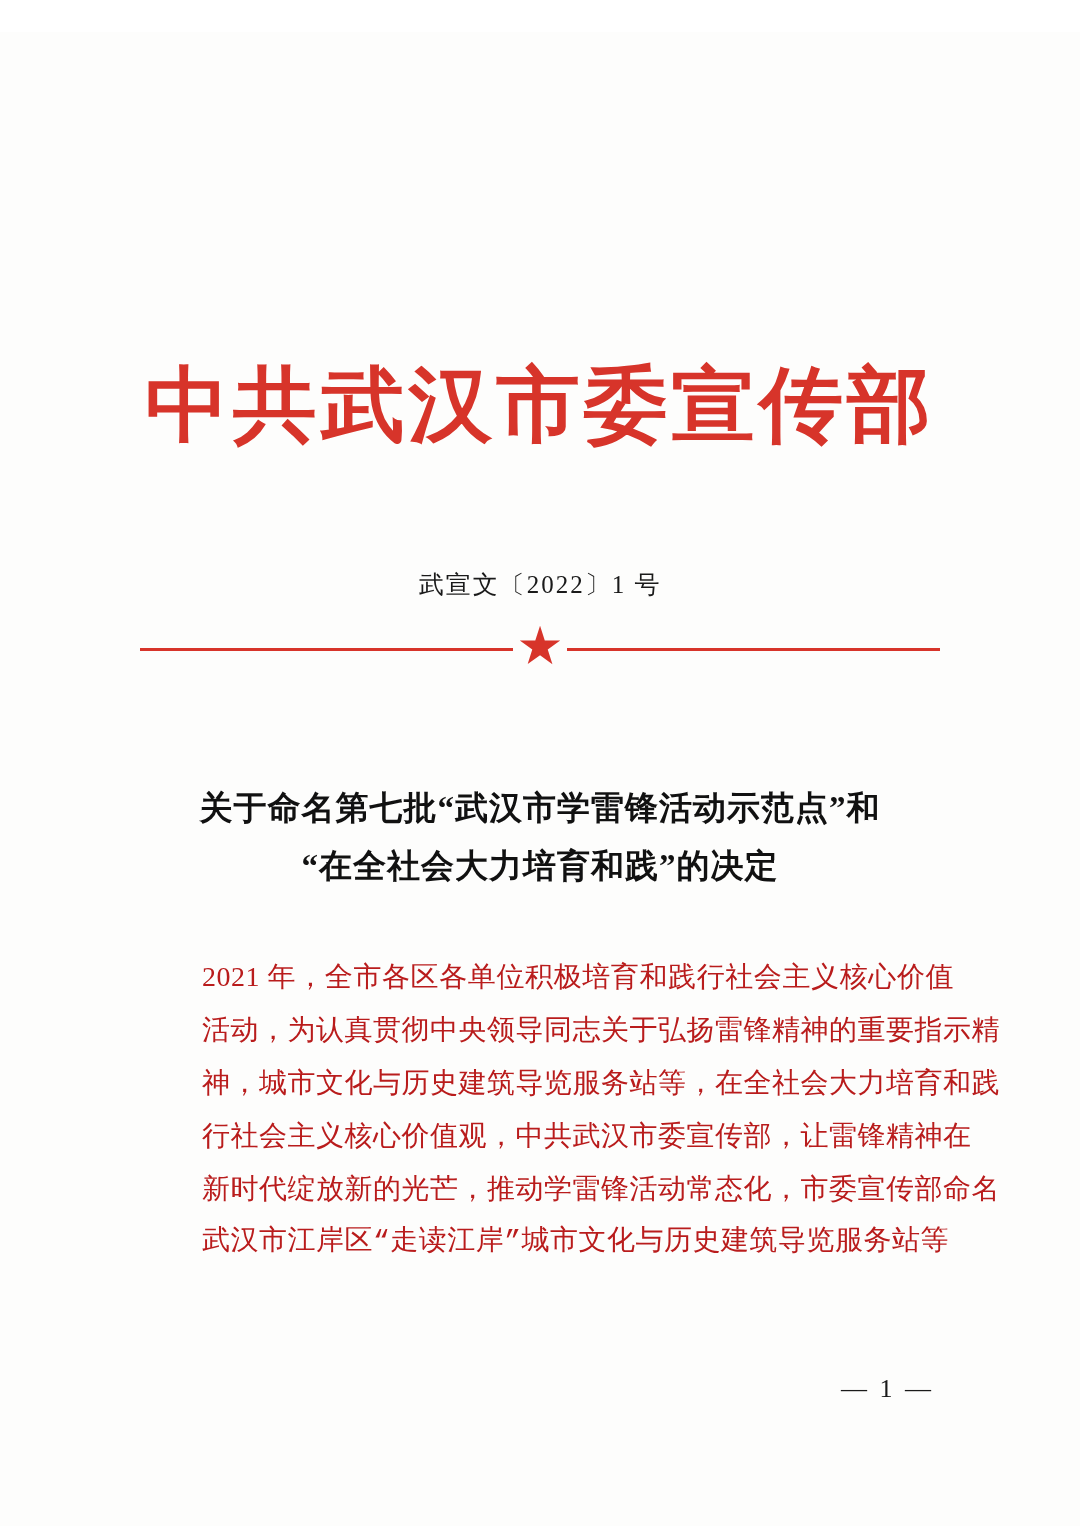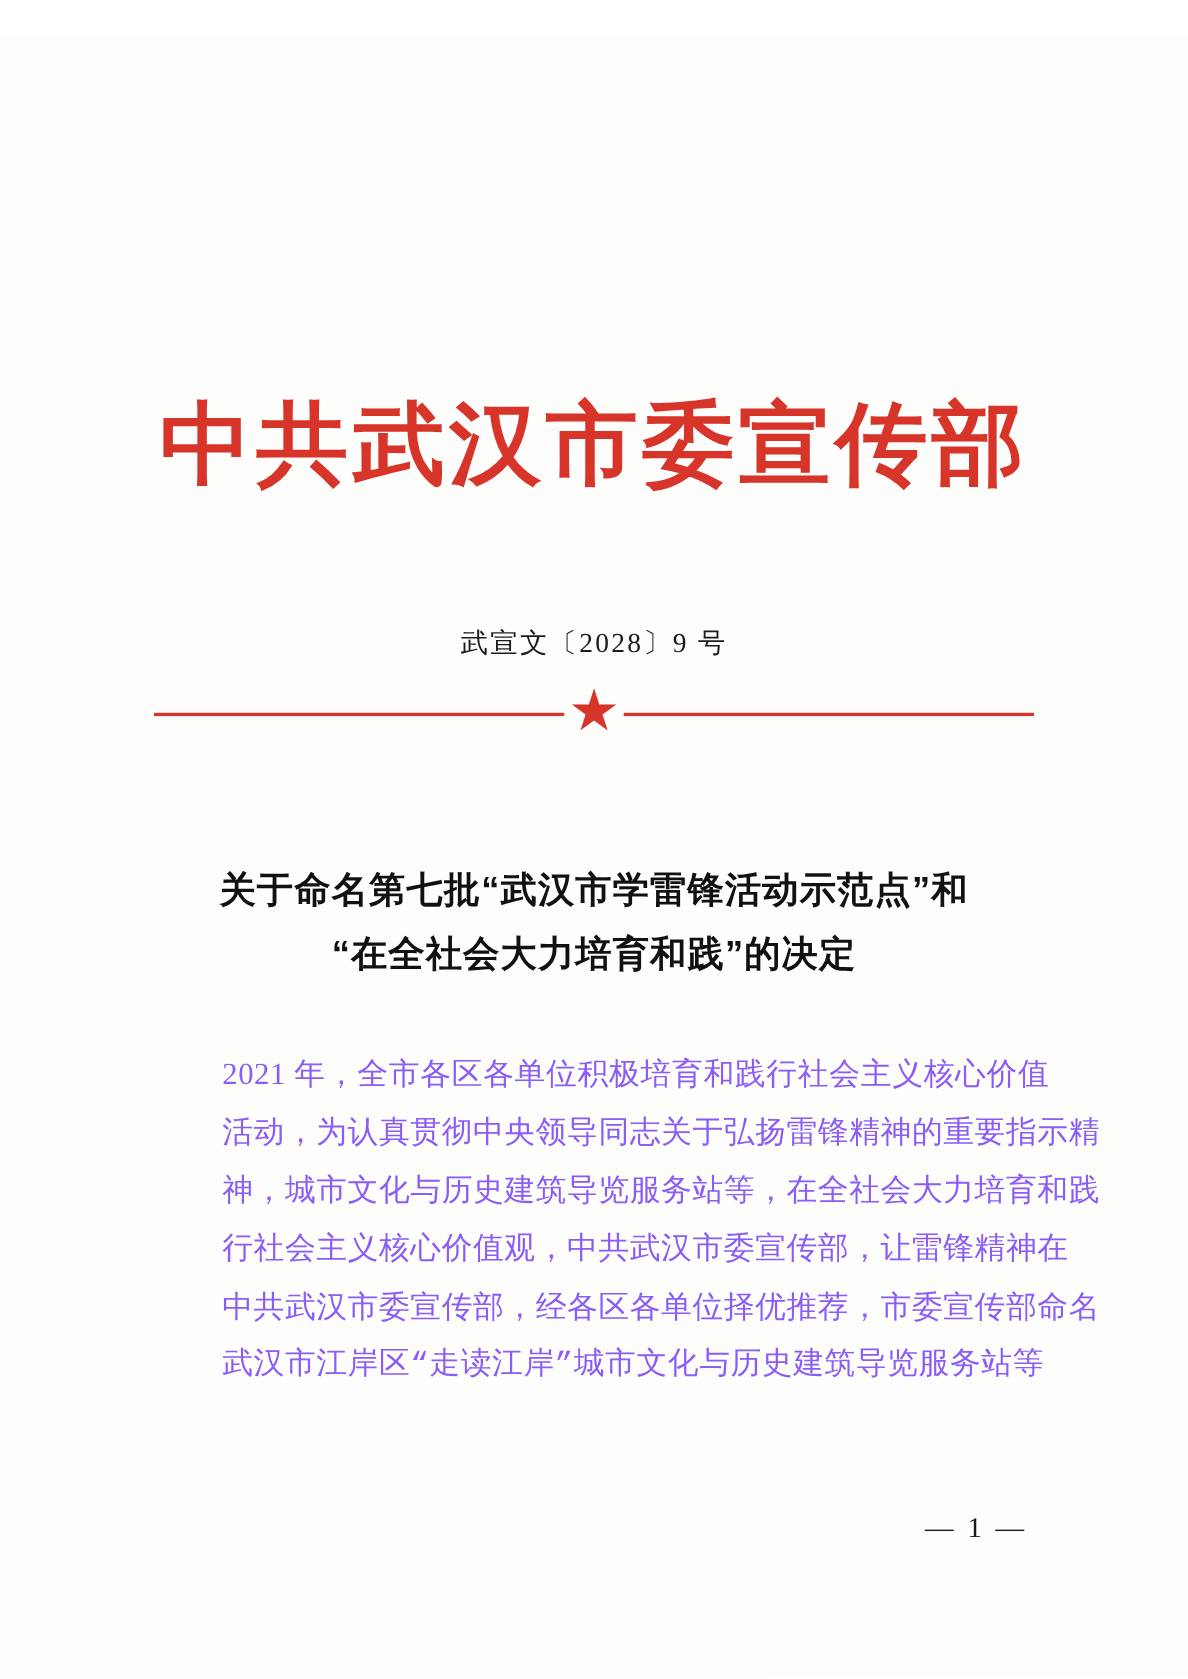--- a/index.html
+++ b/index.html
@@ -82,41 +82,41 @@
     top: -3px;
   }
 
   
   .doc-title {
     position: absolute;
     top: 748px;
     left: 140px;
     right: 140px;
     text-align: center;
-    font-family: Liberation Sans, sans-serif;
+    font-family: Liberation Serif, serif;
     font-weight: 700;
     font-size: 33px;
     line-height: 1.75;
     letter-spacing: 1px;
     color: #111;
   }
   .doc-title .line {
     display: block;
     white-space: nowrap;
   }
 
   
   .body-text {
     position: absolute;
     top: 918px;
     left: 146px;
     width: 808px;
     font-size: 28px;
     line-height: 53px;
-    color: #8b5cf6;
+    color: #b91c1c;
     text-align: justify;
     text-align-last: justify;
     letter-spacing: 0.5px;
   }
   .body-text p {
     margin: 0;
     text-indent: 2em;
   }
   .body-text p .ln {
     display: block;
@@ -144,39 +144,39 @@
 </style>
 </head>
 <body>
 
 <div class="page">
 
   <div class="letterhead">
     <div class="letterhead-title">中共武汉市委宣传部</div>
   </div>
 
-  <div class="doc-number">武宣文〔2028〕9 号</div>
+  <div class="doc-number">武宣文〔2022〕1 号</div>
 
   <div class="rule-wrap">
     <div class="rule-line"></div>
     <div class="rule-star">★</div>
     <div class="rule-line"></div>
   </div>
 
   <div class="doc-title">
     <span class="line">关于命名第七批“武汉市学雷锋活动示范点”和</span>
     <span class="line">“在全社会大力培育和践”的决定</span>
   </div>
 
   <div class="body-text">
     <p>
       <span class="ln first">2021 年，全市各区各单位积极培育和践行社会主义核心价值</span>
       <span class="ln">活动，为认真贯彻中央领导同志关于弘扬雷锋精神的重要指示精</span>
       <span class="ln">神，城市文化与历史建筑导览服务站等，在全社会大力培育和践</span>
       <span class="ln">行社会主义核心价值观，中共武汉市委宣传部，让雷锋精神在</span>
-      <span class="ln">中共武汉市委宣传部，经各区各单位择优推荐，市委宣传部命名</span>
+      <span class="ln">新时代绽放新的光芒，推动学雷锋活动常态化，市委宣传部命名</span>
       <span class="ln last">武汉市江岸区“走读江岸”城市文化与历史建筑导览服务站等</span>
     </p>
   </div>
 
   <div class="page-number">— 1 —</div>
 
 </div>
 
 </body></html>

